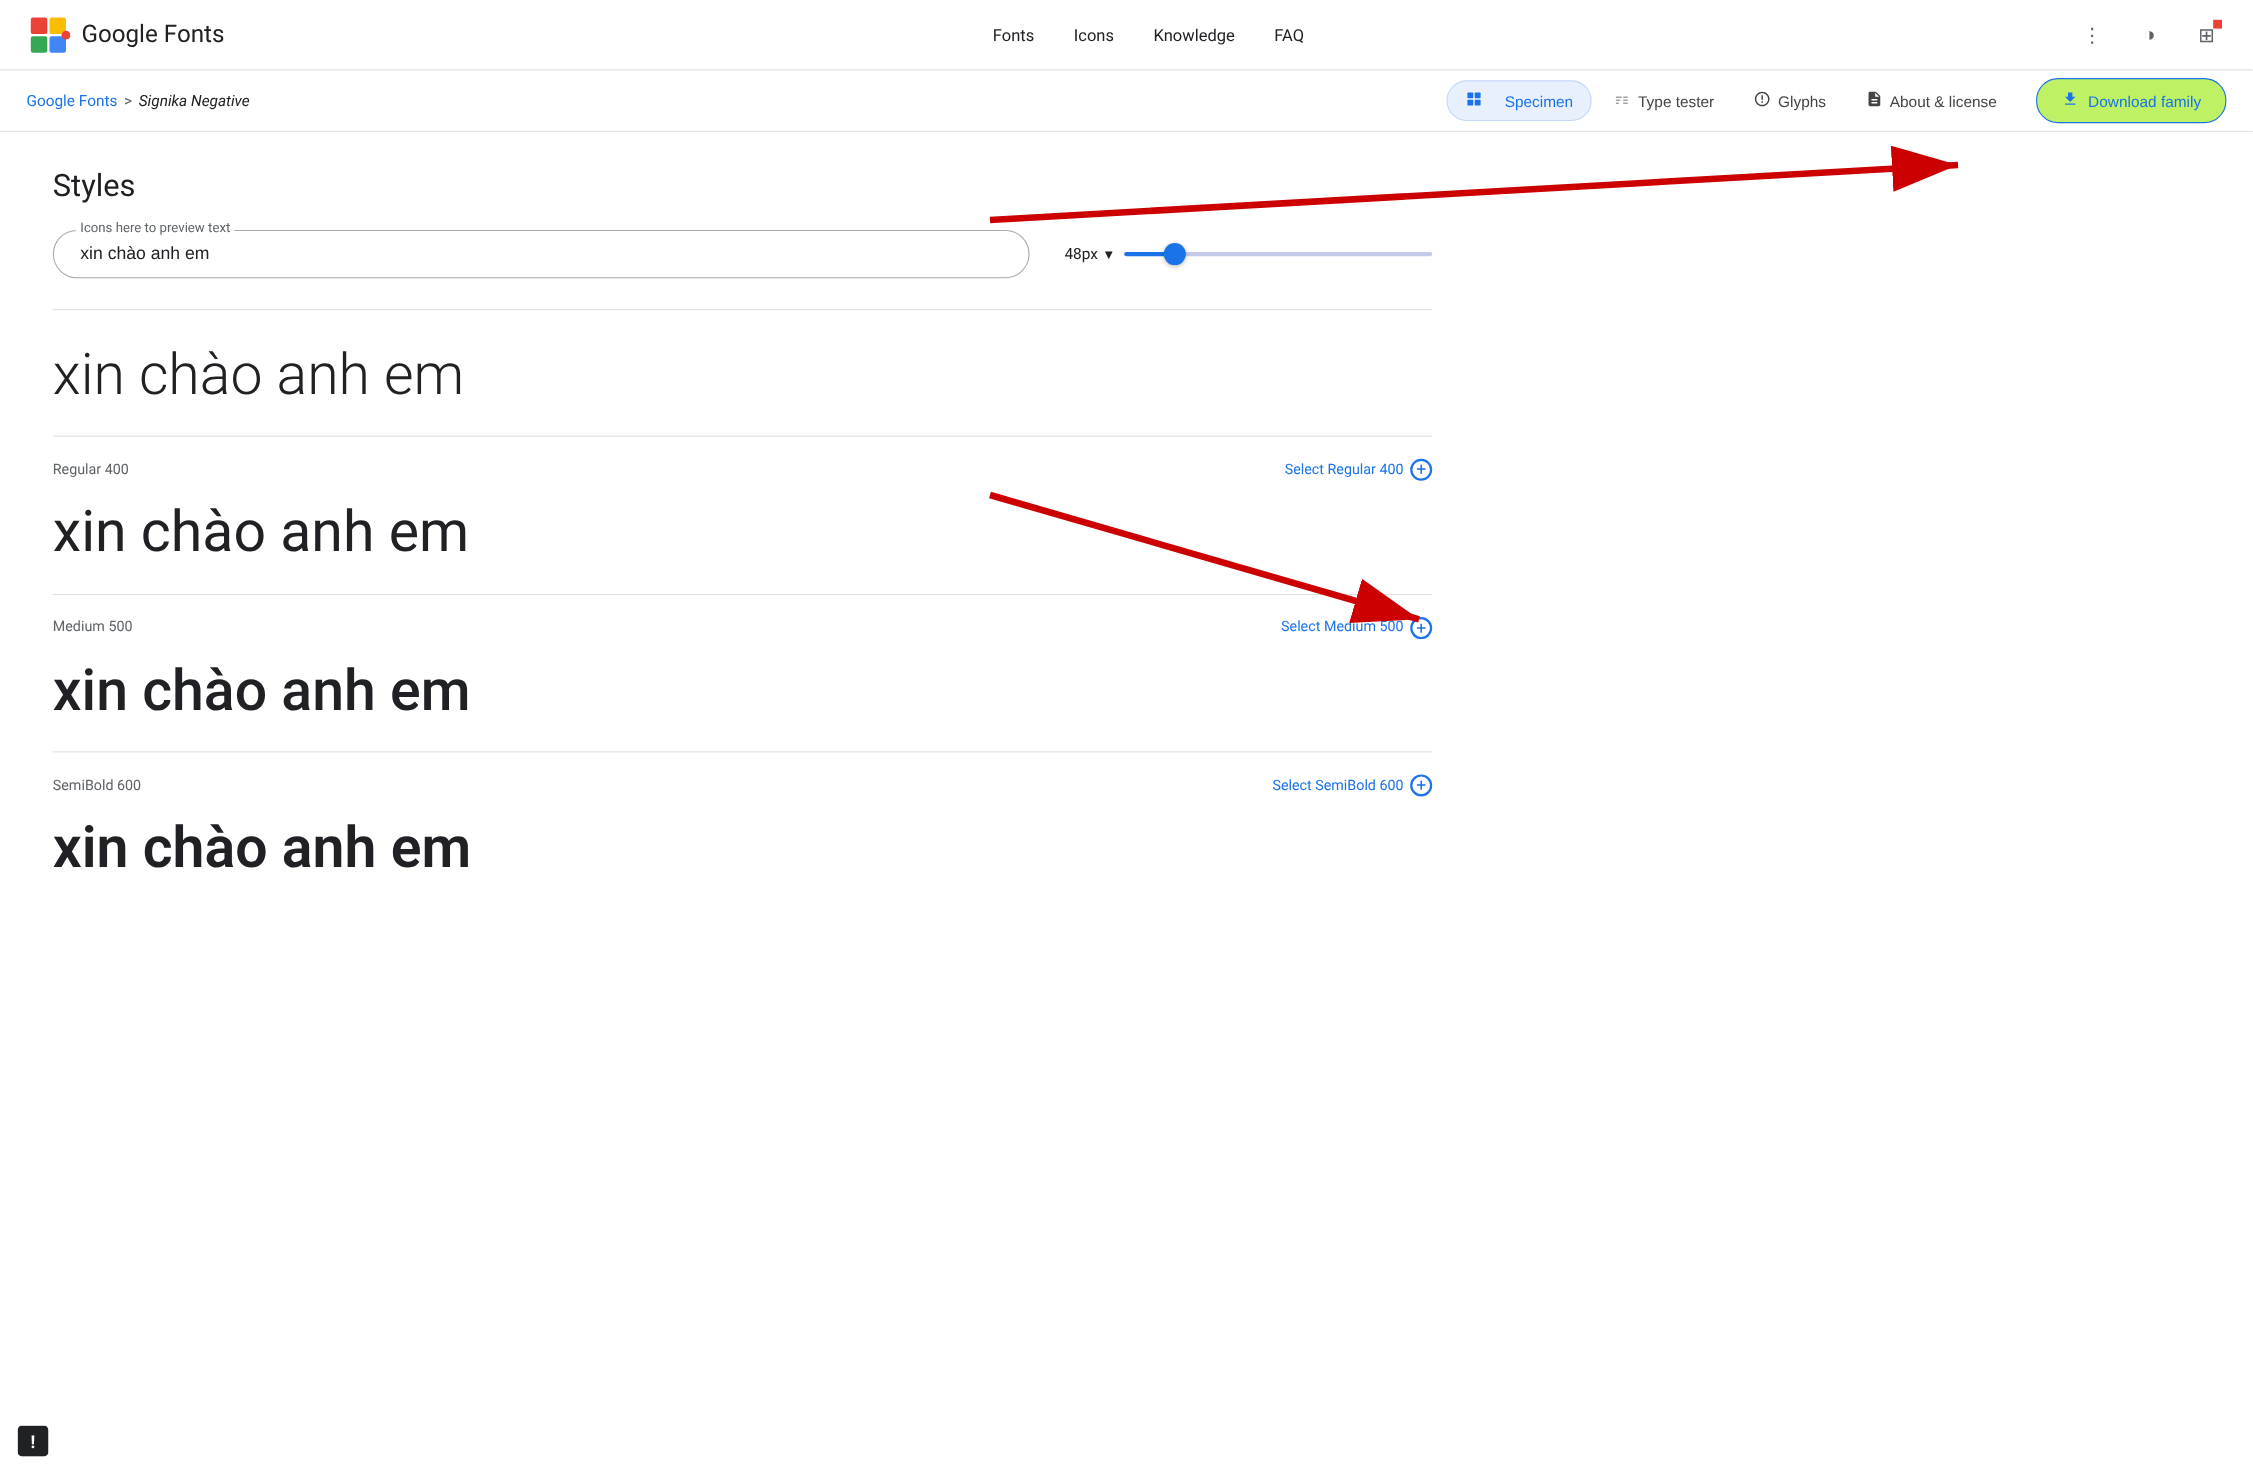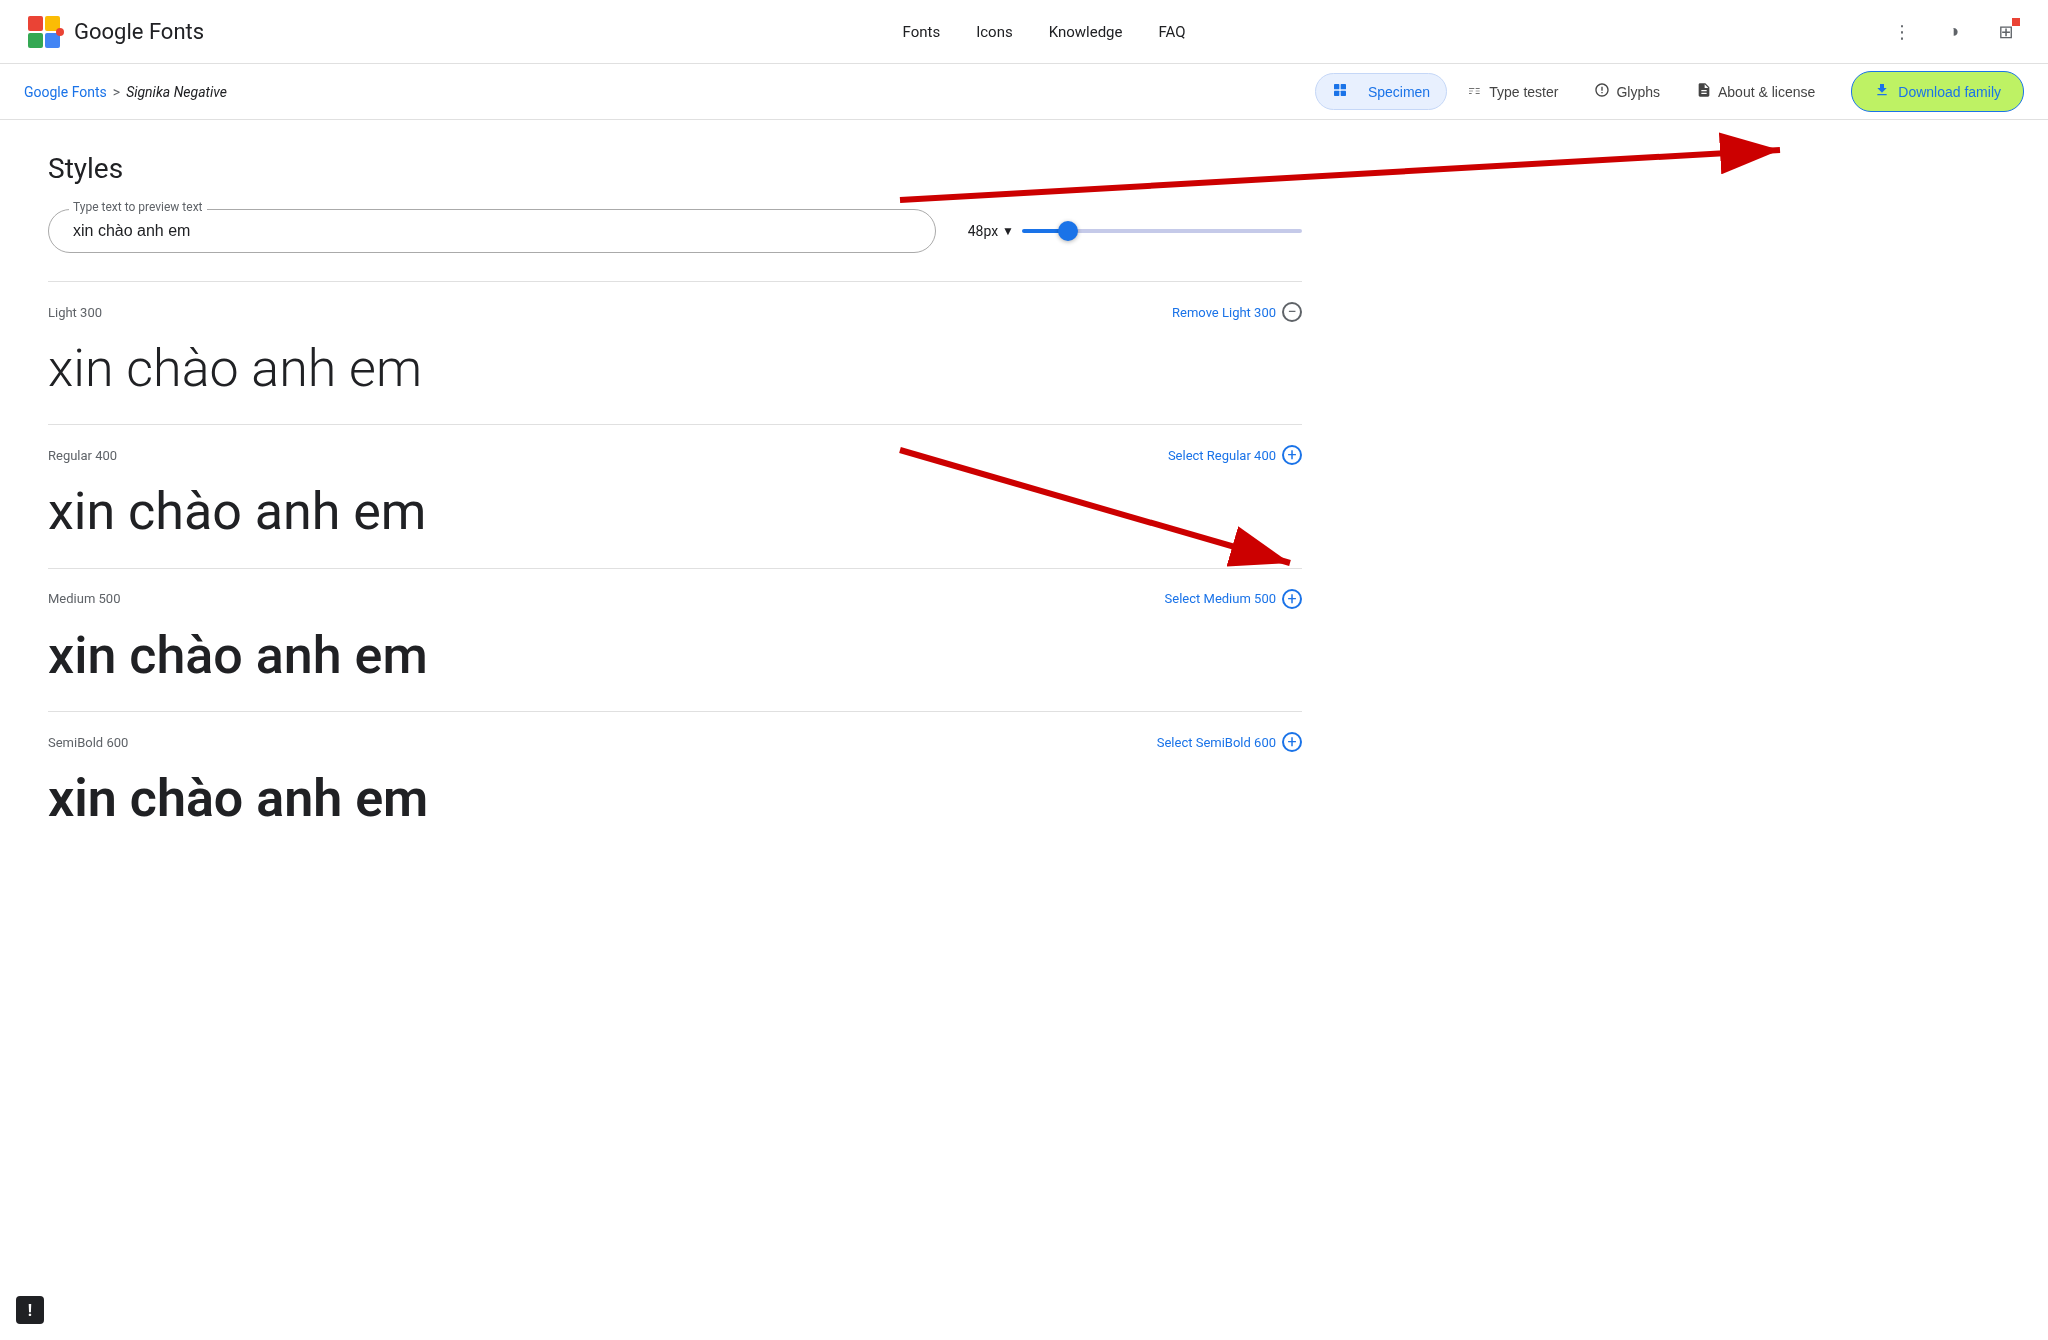--- a/index.html
+++ b/index.html
@@ -417,42 +417,35 @@
       <span>Download family</span>
     </button>
   </div>
 </div>
 
 <div class="main">
   <h1 class="styles-title">Styles</h1>
 
   <div class="preview-bar">
     <div class="preview-input-wrap">
-      <label class="preview-input-label">Type text to preview text</label>
+      <label class="preview-input-label">Icons here to preview text</label>
       <input class="preview-input" type="text" value="xin chào anh em" style="">
     </div>
     <div class="size-control">
       <div class="size-dropdown">
         <span>48px</span>
         <span style="font-size:12px;">▼</span>
       </div>
       <div class="slider-wrap">
         <input type="range" min="8" max="300" value="48" style="">
       </div>
     </div>
   </div>
 
   <div class="font-row">
-    <div class="font-row-header">
-      <span class="font-weight-label">Light 300</span>
-      <div class="font-action">
-        <span>Remove Light 300</span>
-        <span class="minus-icon">−</span>
-      </div>
-    </div>
     <div class="font-preview-light">xin chào anh em</div>
   </div>
 
   <div class="font-row">
     <div class="font-row-header">
       <span class="font-weight-label">Regular 400</span>
       <div class="font-action">
         <span>Select Regular 400</span>
         <span class="circle-icon">+</span>
       </div>

